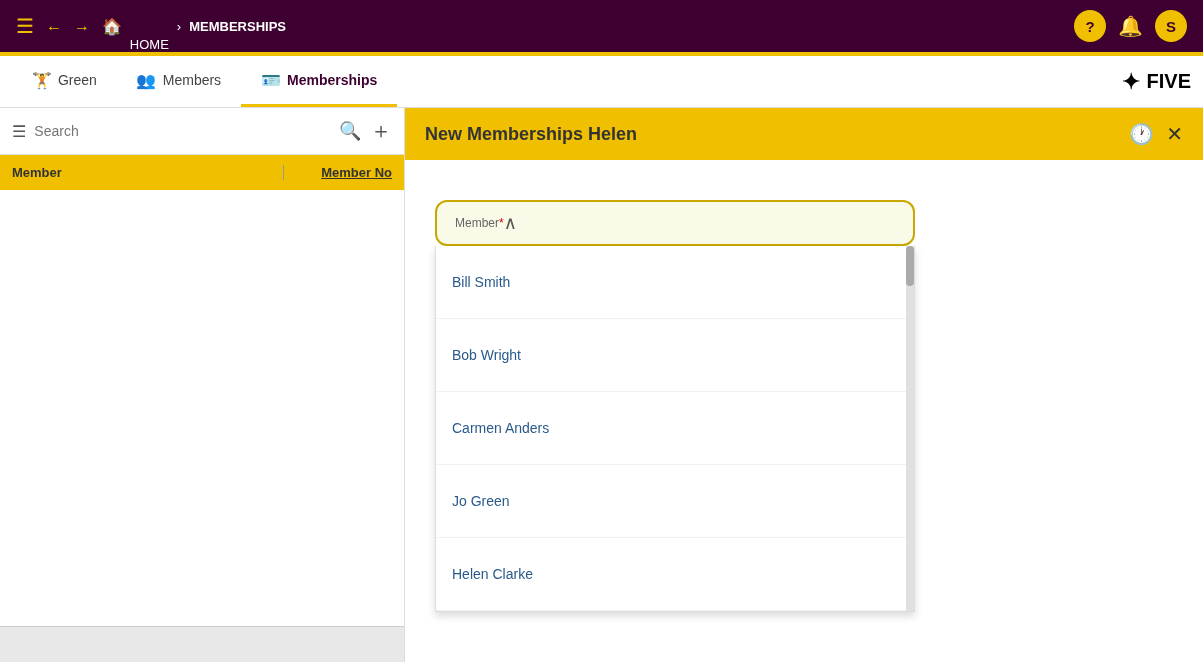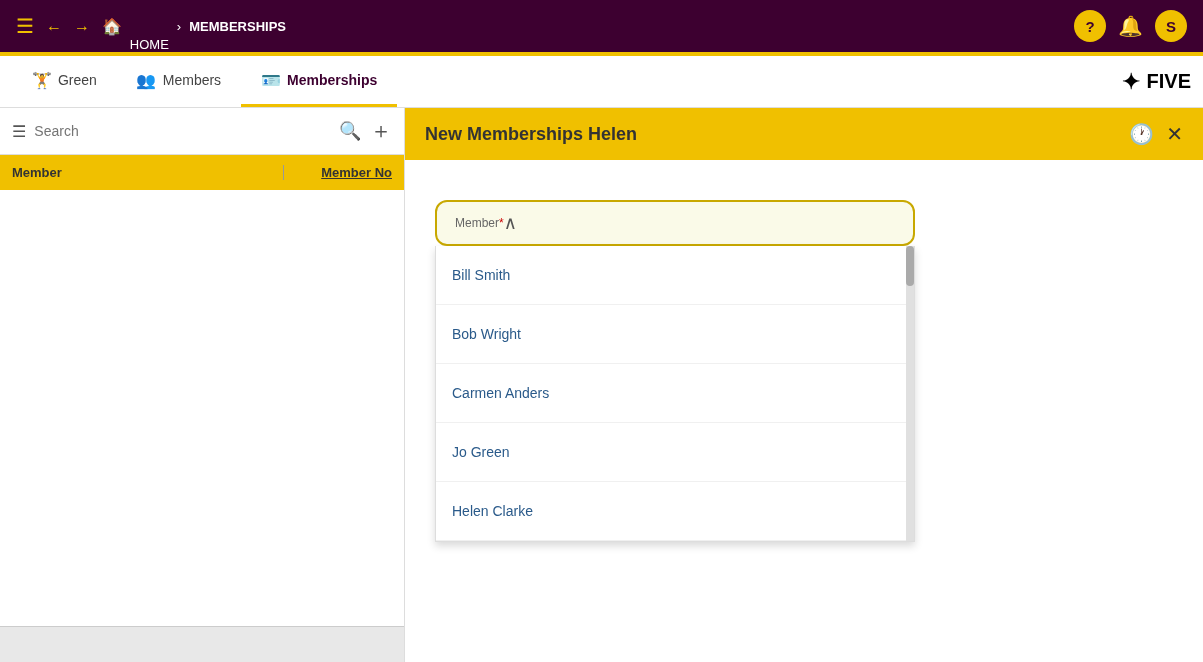--- a/index.html
+++ b/index.html
@@ -297,21 +297,21 @@
       top: 100%;
       left: 0;
       right: 0;
       background: #fff;
       border: 1px solid #ddd;
       border-top: none;
       box-shadow: 0 4px 8px rgba(0,0,0,0.15);
       z-index: 100;
     }
     .dropdown-item {
-      padding: 21px 16px;
+      padding: 28px 16px;
       font-size: 14px;
       color: #2a5a8a;
       cursor: pointer;
       border-bottom: 1px solid #f0f0f0;
     }
     .dropdown-item:last-child {
       border-bottom: none;
     }
     .dropdown-scrollbar {
       position: absolute;

